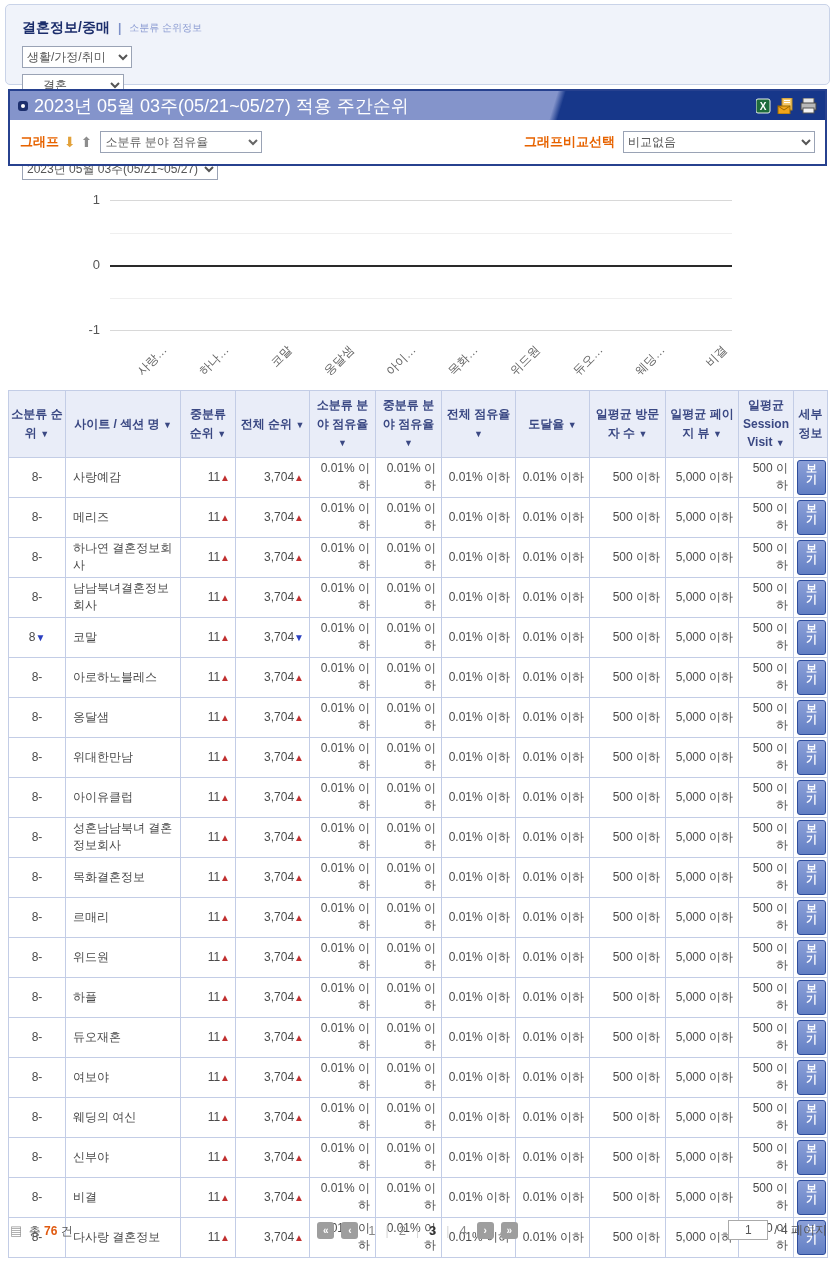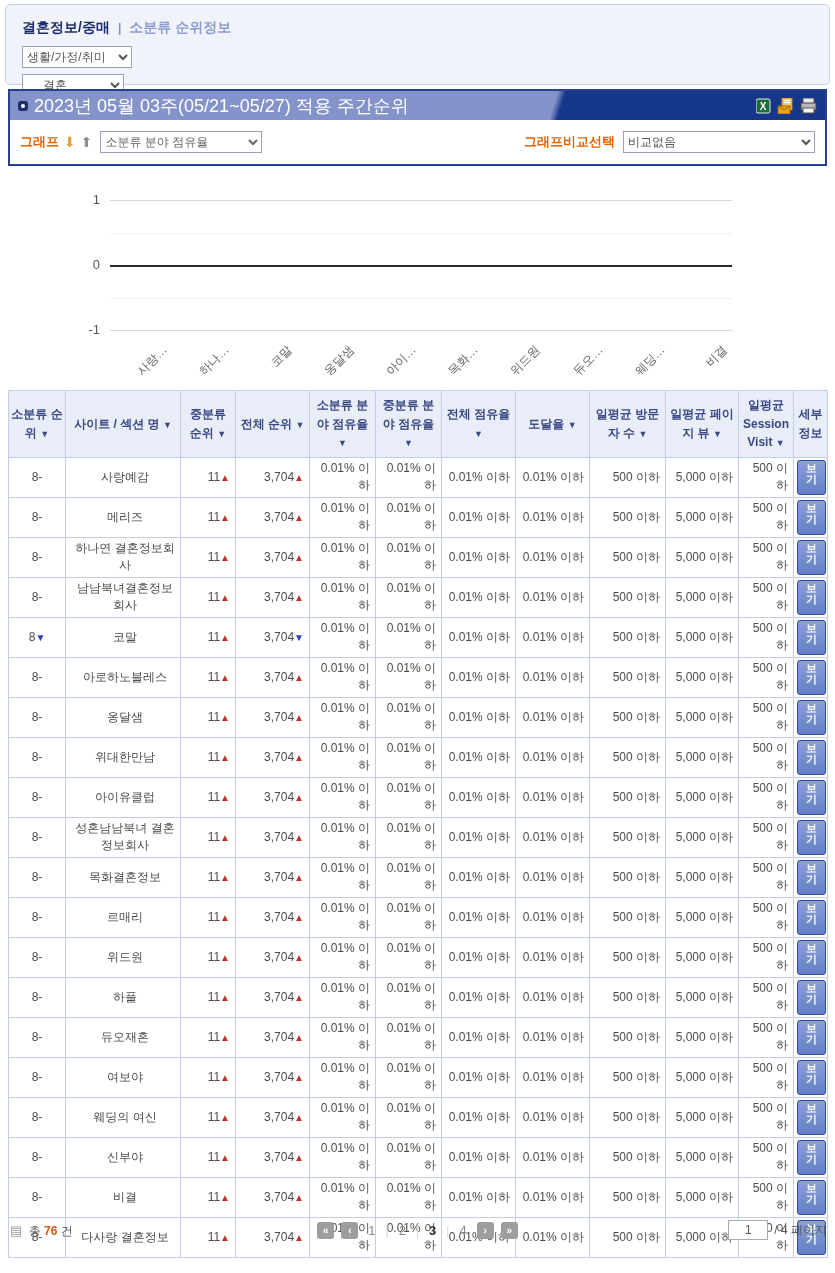--- a/index.html
+++ b/index.html
@@ -12,21 +12,21 @@
 
   
   .topbox {
     position:absolute; left:5px; top:4px; width:825px; height:81px;
     background:#f0f3fa; border:1px solid #c9d3e8; border-radius:5px;
     padding:14px 14px 0 16px;
   }
   .topbox-titlerow { display:flex; align-items:center; gap:8px; margin-bottom:9px; }
   .cat-title { color:#1b2d6b; font-weight:bold; font-size:14px; }
   .cat-sep   { color:#7d90c8; font-weight:bold; }
-  .cat-sub   { color:#8c9cd2; font-weight:bold; font-size:14px; }
+  .cat-sub   { color:#8c9cd2; font-weight:normal; font-size:10px; }
   .filter-row { display:flex; gap:6px;flex-direction:column; }
   select {
     height:22px; font-size:12px; color:#555; background:#fff;
     border:1px solid #9aa3b5; font-family:"Liberation Sans","DejaVu Sans",sans-serif;
   }
   .sel-cat1 { width:110px; } .sel-cat2 { width:102px;padding-left:16px; } .sel-cat3 { width:112px; }
   .sel-period { width:80px;border-radius:6px; } .sel-week { width:196px; }
 
   
   .panel {
@@ -81,21 +81,21 @@
   }
   .rank-table th {
     background:#e9edf8; color:#3a4883; font-weight:bold; font-size:12px;
     border:1px solid #c3cde6; padding:5px 2px; line-height:1.55;
     vertical-align:middle; text-align:center; cursor:pointer;
   }
   .rank-table td {
     border:1px solid #c3cde6; font-size:12px; color:#4a4a4a;
     height:36px; padding:2px 3px; background:#fff; vertical-align:middle;
   }
-  .c-left   { text-align:center;  padding-left:7px !important; }
+  .c-left   { text-align:left;  padding-left:7px !important; }
   .c-right  { text-align:right; padding-right:5px !important; }
   .c-center { text-align:center; }
   .chg-up   { color:#c03030; font-size:10px; }
   .chg-down { color:#2b3fc0; font-size:10px; }
   .sort-arrow { font-size:9px; color:#3a4883; }
   .view-btn {
     display:inline-block; min-width:29px; padding:2px 4px 9px;
     background:linear-gradient(#8ca0d8,#627fc4); color:#fff; font-weight:bold;
     font-size:11px; border:1px solid #2d4c9c; border-radius:3px;
     cursor:pointer; line-height:1;
@@ -141,20 +141,23 @@
       <option>생활/가정/취미</option>
     </select>
     <select class="sel-cat2">
       <option>결혼</option>
     </select>
     <select class="sel-cat3">
       <option>결혼정보/중매</option>
     </select>
     <select class="sel-period">
       <option>주간순위</option>
+    </select>
+    <select class="sel-week">
+      <option>2023년  05월  03주(05/21~05/27)</option>
     </select>
   </div>
 </div>
 
 <div class="panel">
   <div class="panel-bar">
     <span class="bullet"></span>
     <span class="panel-bar-title">2023년  05월  03주(05/21~05/27) 적용 주간순위</span>
     <span class="bar-icons">
       <svg width="16" height="16">

